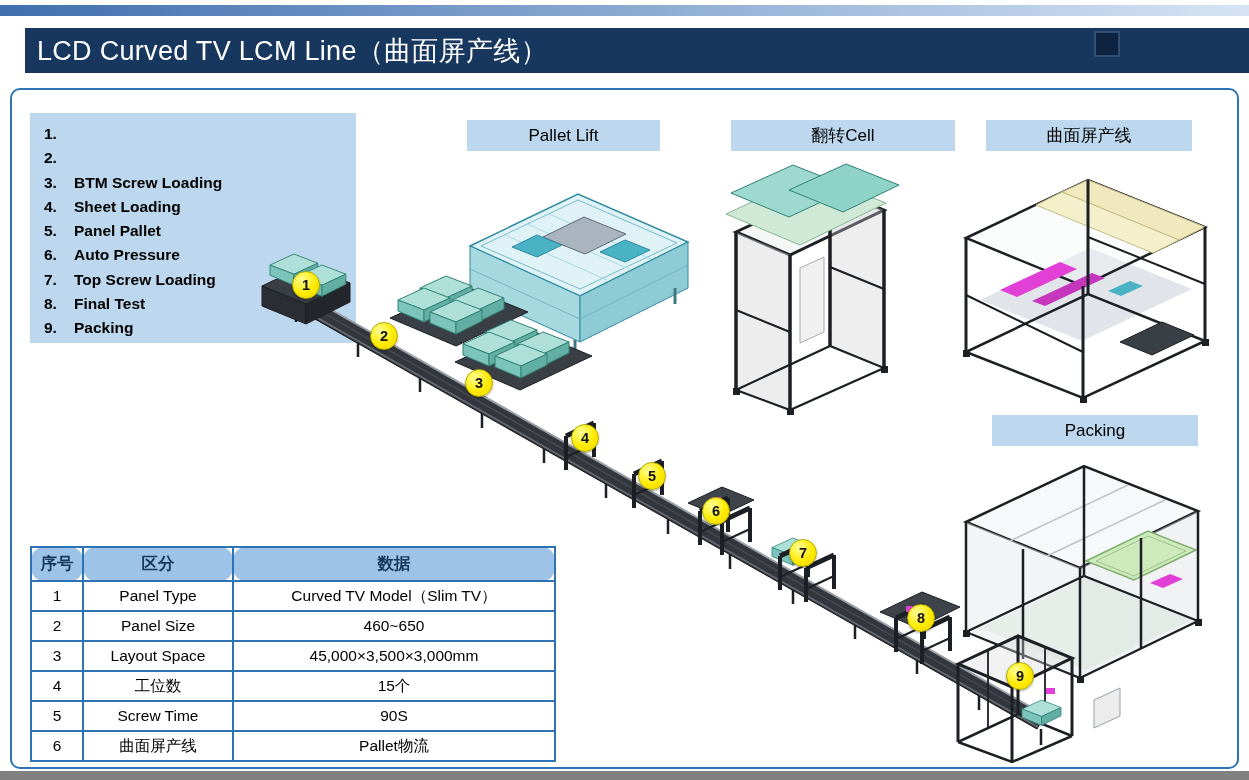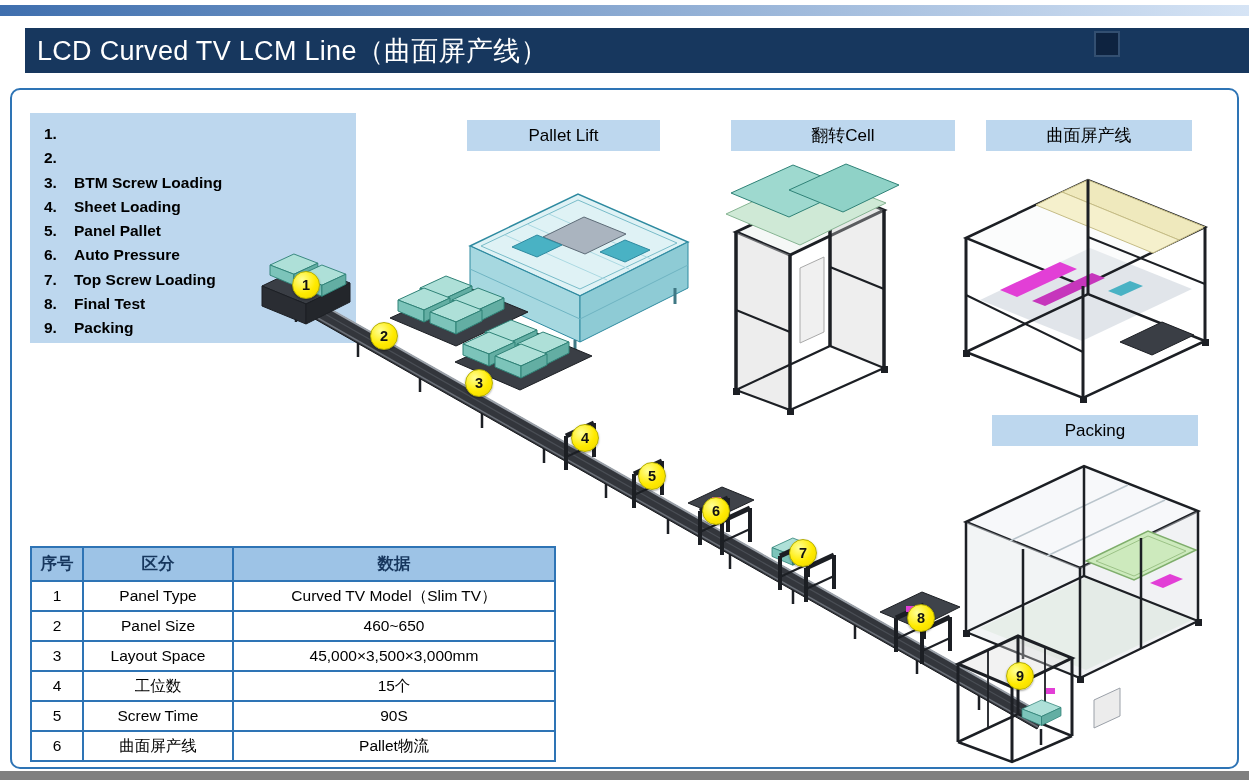--- a/index.html
+++ b/index.html
@@ -78,21 +78,21 @@
   
   .spec-table{
     position:absolute;left:30px;top:546px;border-collapse:collapse;
     table-layout:fixed;z-index:3;background:#fff;
   }
   .spec-table th,.spec-table td{
     border:2px solid #2E74B5;text-align:center;padding:1px 4px;
     overflow:hidden;white-space:nowrap;
   }
   .spec-table th{
-    background:#9DC3E6;color:#17375E;font-weight:bold;font-size:16.5px;height:30px;
+    background:#9DC3E6;color:#17375E;font-weight:bold;font-size:16.5px;height:30px;border-radius:13px;
   }
   .spec-table td{font-size:15.5px;color:#000;height:26px;}
 </style>
 </head>
 <body>
 
 <div class="top-strip"></div>
 <div class="title-bar">
   <h1>LCD Curved TV LCM Line（曲面屏产线）</h1>
 </div>

